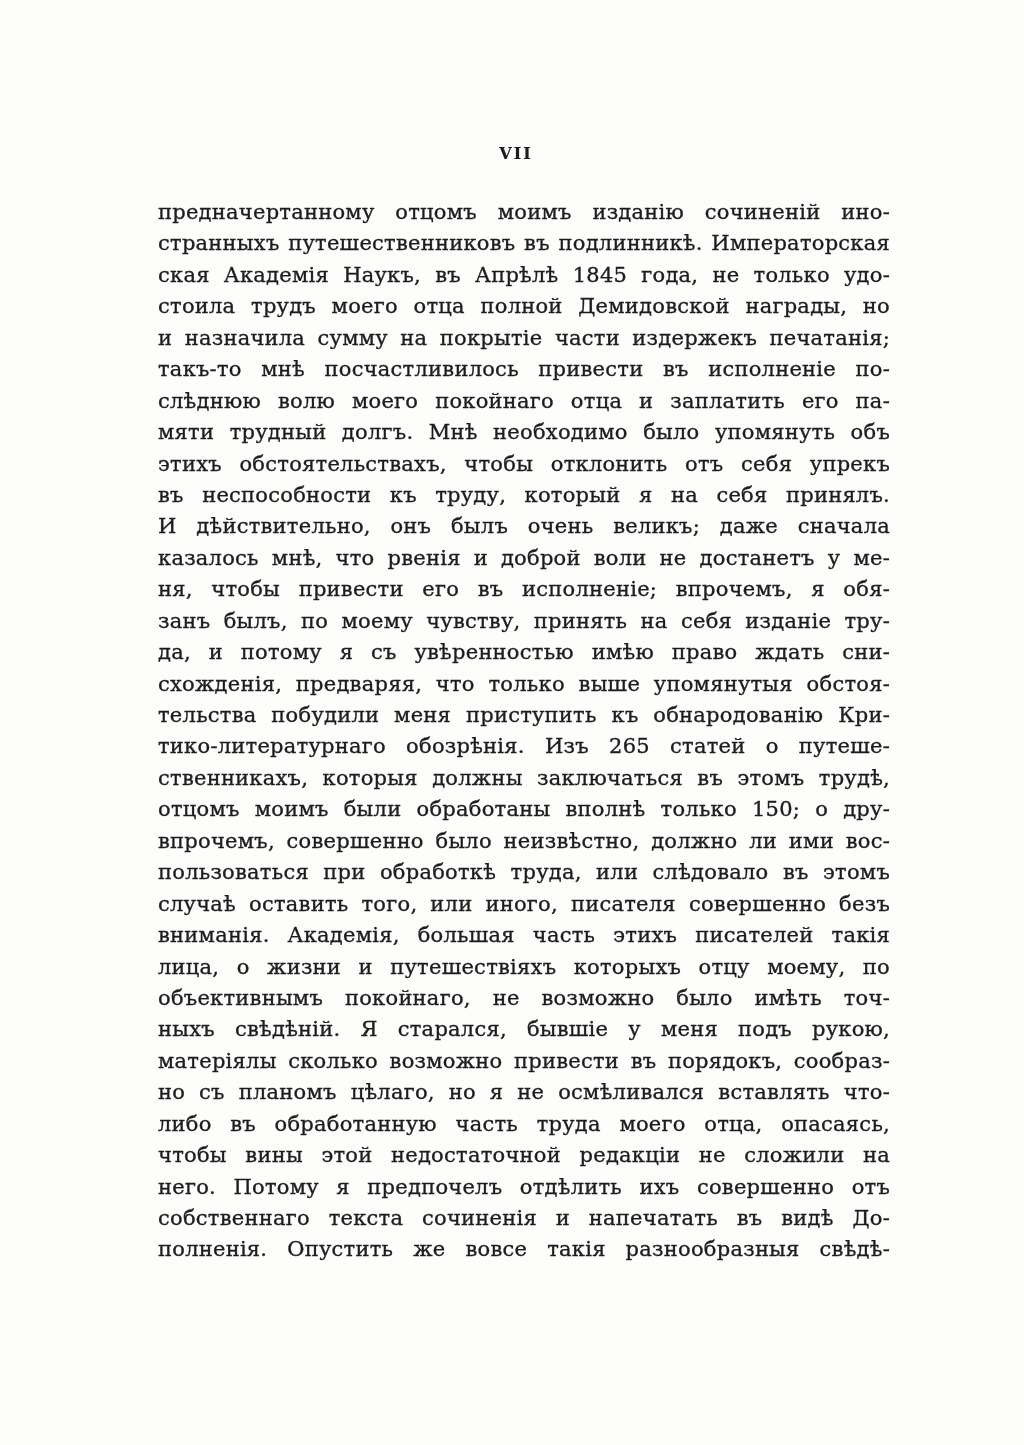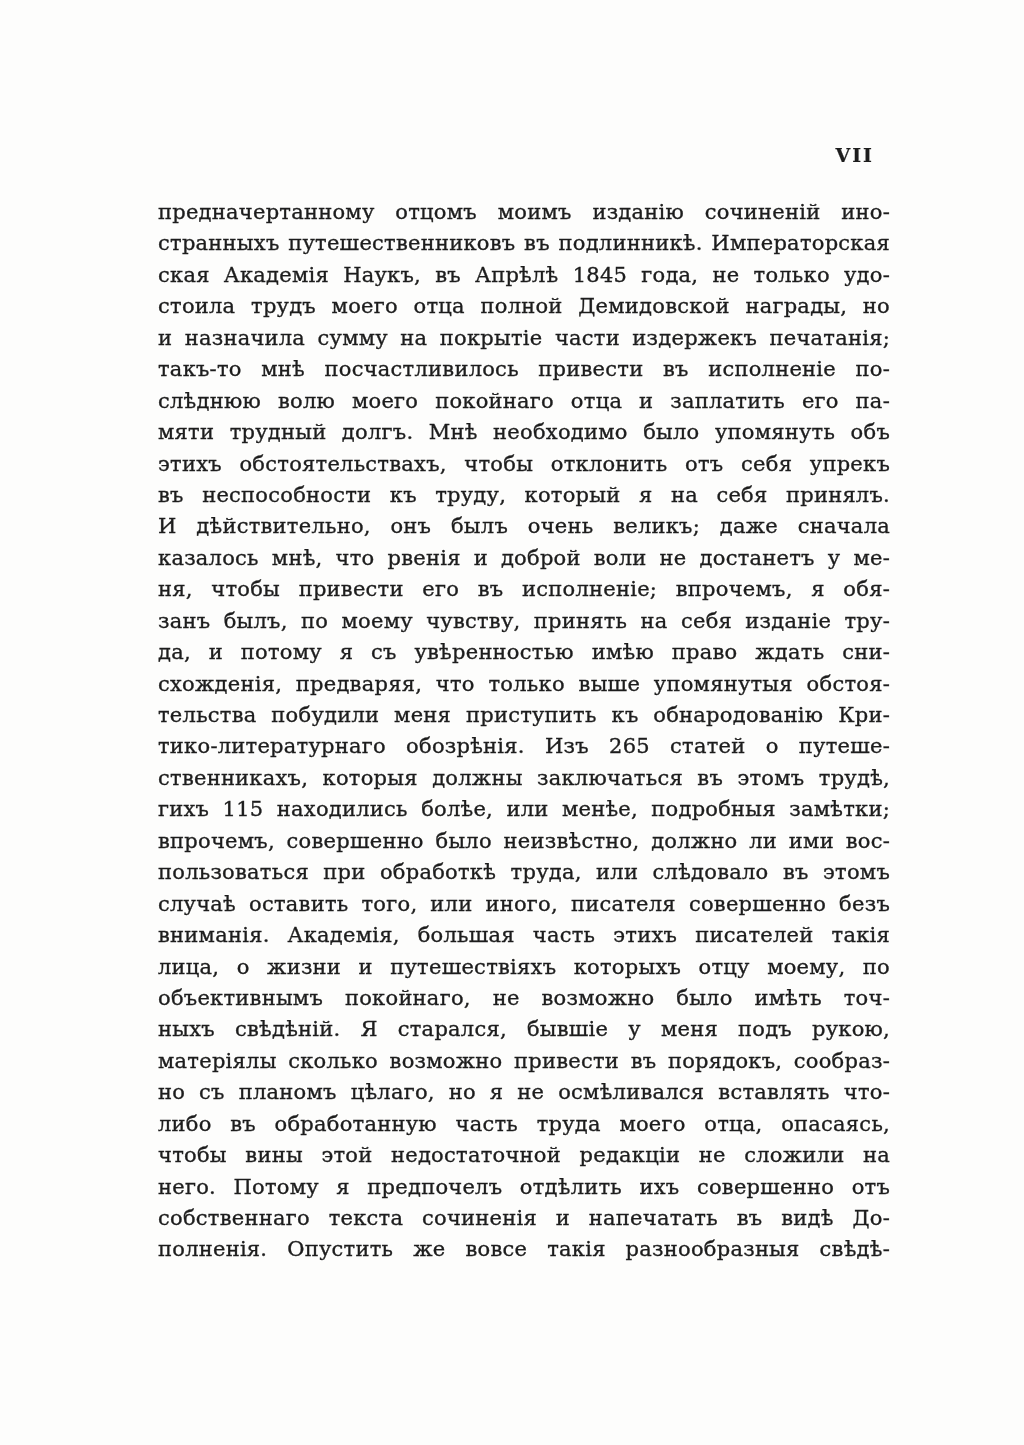--- a/index.html
+++ b/index.html
@@ -14,23 +14,23 @@
     background: #fdfdfc;
     color: #1d1d1d;
     font-family: "DejaVu Serif", serif;
     overflow: hidden;
   }
   .page-number {
     position: absolute;
     top: 144px;
     left: 158px;
     width: 716px;
-    text-align: right;
+    text-align: center;
     font-weight: bold;
-    font-size: 19px;
+    font-size: 16px;
     letter-spacing: 2px;
     -webkit-text-stroke: 0.2px currentColor;
   }
   .text-block {
     position: absolute;
     top: 197px;
     left: 158px;
     width: 732px;
   }
   .line {
@@ -63,21 +63,21 @@
       <div class="line"><span class="seg">въ неспособности къ труду, который я на себя принялъ.</span></div>
       <div class="line"><span class="seg">И дѣйствительно, онъ былъ очень великъ; даже сначала</span></div>
       <div class="line"><span class="seg">казалось мнѣ, что рвенія и доброй воли не достанетъ у ме-</span></div>
       <div class="line"><span class="seg">ня, чтобы привести его въ исполненіе; впрочемъ, </span><span class="seg italic">я обя-</span></div>
       <div class="line"><span class="seg italic">занъ былъ, </span><span class="seg">по моему чувству, принять на себя изданіе тру-</span></div>
       <div class="line"><span class="seg">да, и потому я съ увѣренностью имѣю право ждать сни-</span></div>
       <div class="line"><span class="seg">схожденія, предваряя, что только выше упомянутыя обстоя-</span></div>
       <div class="line"><span class="seg">тельства побудили меня приступить къ обнародованію Кри-</span></div>
       <div class="line"><span class="seg">тико-литературнаго обозрѣнія. Изъ 265 статей о путеше-</span></div>
       <div class="line"><span class="seg">ственникахъ, которыя должны заключаться въ этомъ трудѣ,</span></div>
-      <div class="line"><span class="seg">гихъ 115 находились болѣе, или менѣе, подробныя замѣтки;</span></div>
+      <div class="line"><span class="seg">отцомъ моимъ были обработаны вполнѣ только 150; о дру-</span></div>
       <div class="line"><span class="seg">впрочемъ, совершенно было неизвѣстно, должно ли ими вос-</span></div>
       <div class="line"><span class="seg">пользоваться при обработкѣ труда, или слѣдовало въ этомъ</span></div>
       <div class="line"><span class="seg">случаѣ оставить того, или иного, писателя совершенно безъ</span></div>
       <div class="line"><span class="seg">вниманія. Академія, большая часть этихъ писателей такія</span></div>
       <div class="line"><span class="seg">лица, о жизни и путешествіяхъ которыхъ отцу моему, по</span></div>
       <div class="line"><span class="seg">объективнымъ покойнаго, не возможно было имѣть точ-</span></div>
       <div class="line"><span class="seg">ныхъ свѣдѣній. Я старался, бывшіе у меня подъ рукою,</span></div>
       <div class="line"><span class="seg">матеріялы сколько возможно привести въ порядокъ, сообраз-</span></div>
       <div class="line"><span class="seg">но съ планомъ цѣлаго, но я не осмѣливался вставлять что-</span></div>
       <div class="line"><span class="seg">либо въ обработанную часть труда моего отца, опасаясь,</span></div>

